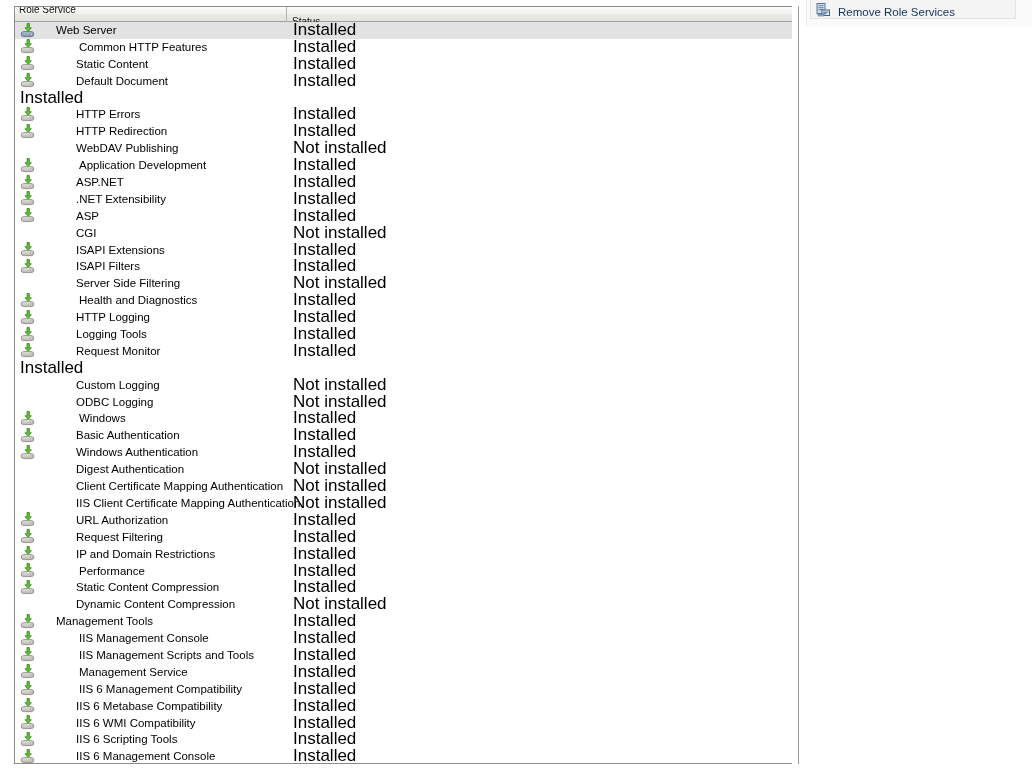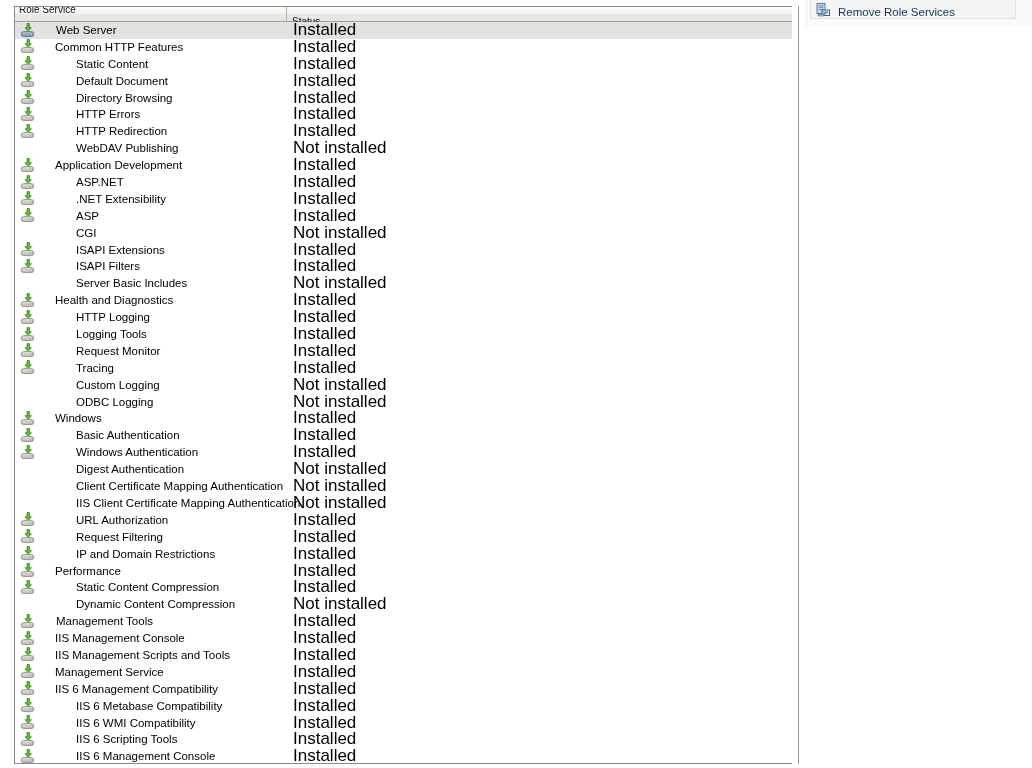--- a/index.html
+++ b/index.html
@@ -122,21 +122,21 @@
   .row-label {
     position: absolute;
     top: 0;
     height: 16.9px;
     line-height: 16.9px;
     font-size: 11.5px;
     color: #000000;
   }
   
   .lvl1 .row-label { left: 41px; }
-  .lvl2 .row-label { left: 40px; }
+  .lvl2 .row-label { left: 64px; }
   .lvl3 .row-label { left: 61px; }
 
   .cell-status {
     position: relative;
     flex: 1 1 auto;
     height: 16.9px;
     line-height: 16.9px;
     padding-left: 5px;
     font-size: 17px;
     color: #000000;
@@ -308,36 +308,20 @@
     <path d="M7 0.5 h2.4 v4.2 h2.0 L8.2 8.6 L5 4.7 h2 z" fill="#5fbf37" stroke="#2f7c18" stroke-width="0.7" stroke-linejoin="round"></path>
     <rect x="1.2" y="8.6" width="12.6" height="5.0" rx="2.5" ry="2.5" fill="url(#gn)" stroke="#8e8e86" stroke-width="0.9"></rect>
     <ellipse cx="11.4" cy="11.1" rx="1.05" ry="1.05" fill="#f7f7f5" stroke="#8e8e86" stroke-width="0.6"></ellipse>
   </svg>
             </span>
             <span class="row-label">Default Document</span>
           </div>
           <div class="cell-status">Installed</div>
         </div>
         <div class="row lvl3">
-          <div class="cell-name">
-            <span class="icon-slot">
-  <svg class="svc-icon" viewBox="0 0 16 16" xmlns="http://www.w3.org/2000/svg">
-    <defs>
-      <linearGradient id="gn" x1="0" y1="0" x2="0" y2="1">
-        <stop offset="0%" stop-color="#e4e4e0"></stop>
-        <stop offset="100%" stop-color="#b9b9b2"></stop>
-      </linearGradient>
-    </defs>
-    <path d="M7 0.5 h2.4 v4.2 h2.0 L8.2 8.6 L5 4.7 h2 z" fill="#5fbf37" stroke="#2f7c18" stroke-width="0.7" stroke-linejoin="round"></path>
-    <rect x="1.2" y="8.6" width="12.6" height="5.0" rx="2.5" ry="2.5" fill="url(#gn)" stroke="#8e8e86" stroke-width="0.9"></rect>
-    <ellipse cx="11.4" cy="11.1" rx="1.05" ry="1.05" fill="#f7f7f5" stroke="#8e8e86" stroke-width="0.6"></ellipse>
-  </svg>
-            </span>
-            <span class="row-label">Directory Browsing</span>
-          </div>
           <div class="cell-status">Installed</div>
         </div>
         <div class="row lvl3">
           <div class="cell-name">
             <span class="icon-slot">
   <svg class="svc-icon" viewBox="0 0 16 16" xmlns="http://www.w3.org/2000/svg">
     <defs>
       <linearGradient id="gn" x1="0" y1="0" x2="0" y2="1">
         <stop offset="0%" stop-color="#e4e4e0"></stop>
         <stop offset="100%" stop-color="#b9b9b2"></stop>
@@ -492,21 +476,21 @@
     <rect x="1.2" y="8.6" width="12.6" height="5.0" rx="2.5" ry="2.5" fill="url(#gn)" stroke="#8e8e86" stroke-width="0.9"></rect>
     <ellipse cx="11.4" cy="11.1" rx="1.05" ry="1.05" fill="#f7f7f5" stroke="#8e8e86" stroke-width="0.6"></ellipse>
   </svg>
             </span>
             <span class="row-label">ISAPI Filters</span>
           </div>
           <div class="cell-status">Installed</div>
         </div>
         <div class="row lvl3">
           <div class="cell-name">
-            <span class="row-label">Server Basic Includes</span>
+            <span class="row-label">Server Side Filtering</span>
           </div>
           <div class="cell-status">Not installed</div>
         </div>
         <div class="row lvl2">
           <div class="cell-name">
             <span class="icon-slot">
   <svg class="svc-icon" viewBox="0 0 16 16" xmlns="http://www.w3.org/2000/svg">
     <defs>
       <linearGradient id="gn" x1="0" y1="0" x2="0" y2="1">
         <stop offset="0%" stop-color="#e4e4e0"></stop>
@@ -573,36 +557,20 @@
     <path d="M7 0.5 h2.4 v4.2 h2.0 L8.2 8.6 L5 4.7 h2 z" fill="#5fbf37" stroke="#2f7c18" stroke-width="0.7" stroke-linejoin="round"></path>
     <rect x="1.2" y="8.6" width="12.6" height="5.0" rx="2.5" ry="2.5" fill="url(#gn)" stroke="#8e8e86" stroke-width="0.9"></rect>
     <ellipse cx="11.4" cy="11.1" rx="1.05" ry="1.05" fill="#f7f7f5" stroke="#8e8e86" stroke-width="0.6"></ellipse>
   </svg>
             </span>
             <span class="row-label">Request Monitor</span>
           </div>
           <div class="cell-status">Installed</div>
         </div>
         <div class="row lvl3">
-          <div class="cell-name">
-            <span class="icon-slot">
-  <svg class="svc-icon" viewBox="0 0 16 16" xmlns="http://www.w3.org/2000/svg">
-    <defs>
-      <linearGradient id="gn" x1="0" y1="0" x2="0" y2="1">
-        <stop offset="0%" stop-color="#e4e4e0"></stop>
-        <stop offset="100%" stop-color="#b9b9b2"></stop>
-      </linearGradient>
-    </defs>
-    <path d="M7 0.5 h2.4 v4.2 h2.0 L8.2 8.6 L5 4.7 h2 z" fill="#5fbf37" stroke="#2f7c18" stroke-width="0.7" stroke-linejoin="round"></path>
-    <rect x="1.2" y="8.6" width="12.6" height="5.0" rx="2.5" ry="2.5" fill="url(#gn)" stroke="#8e8e86" stroke-width="0.9"></rect>
-    <ellipse cx="11.4" cy="11.1" rx="1.05" ry="1.05" fill="#f7f7f5" stroke="#8e8e86" stroke-width="0.6"></ellipse>
-  </svg>
-            </span>
-            <span class="row-label">Tracing</span>
-          </div>
           <div class="cell-status">Installed</div>
         </div>
         <div class="row lvl3">
           <div class="cell-name">
             <span class="row-label">Custom Logging</span>
           </div>
           <div class="cell-status">Not installed</div>
         </div>
         <div class="row lvl3">
           <div class="cell-name">

